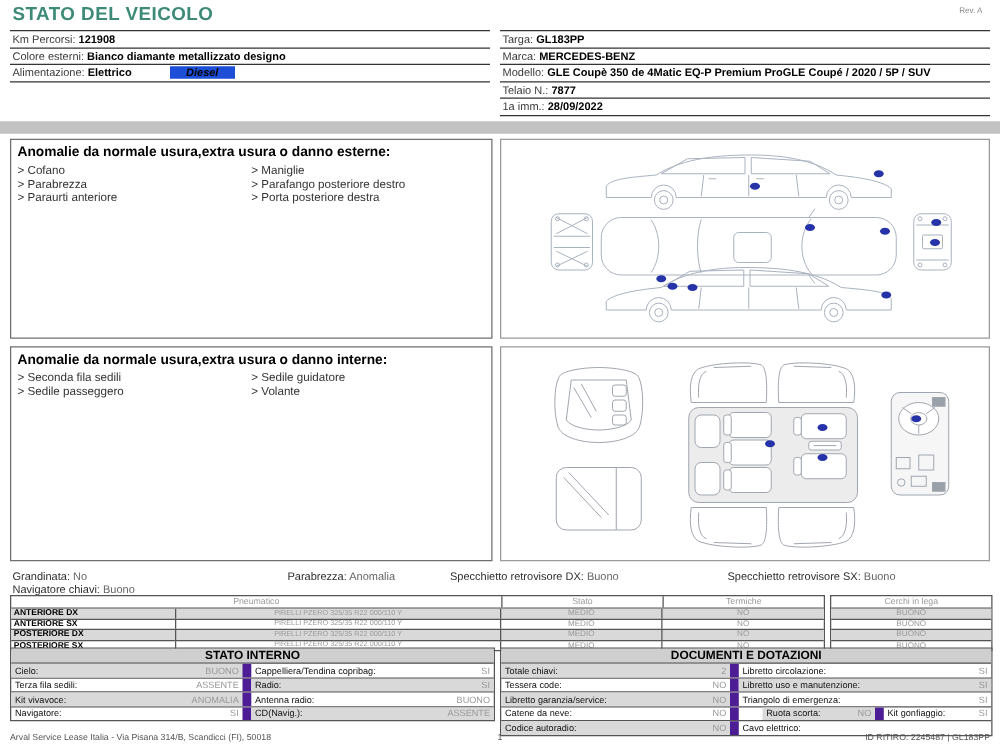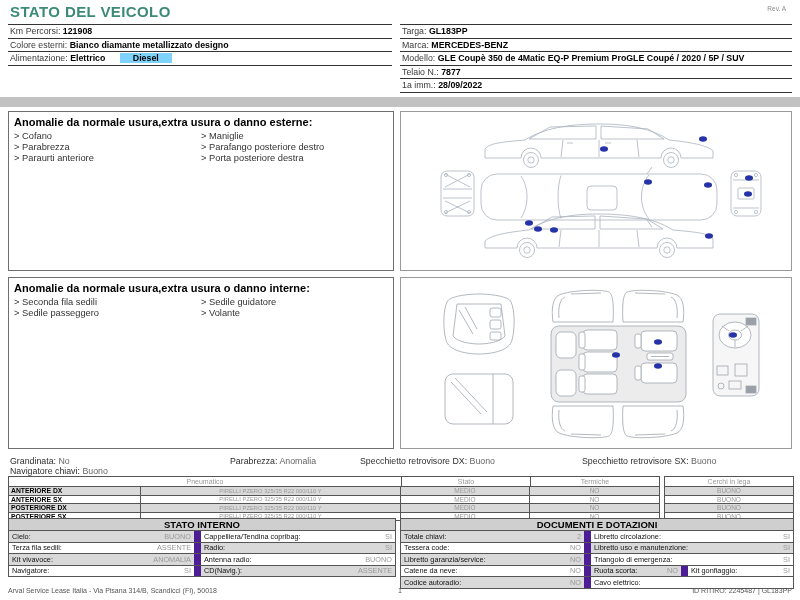--- a/index.html
+++ b/index.html
@@ -11,21 +11,21 @@
   .report-title{left:10px;top:3px;font-size:15px;font-weight:bold;color:#3c8a77;letter-spacing:.4px;}
   .rev{right:14px;top:5px;font-size:6.5px;color:#8a8a8a;}
 
   
   .infoblock{border-top:1px solid #333;}
   .info-left{left:8px;top:24px;width:384px;}
   .info-right{left:400px;top:24px;width:392px;}
   .inforow{border-bottom:1px solid #333;padding:2px 2px 1px;font-size:8.8px;line-height:9.5px;color:#000;}
   .lbl{color:#3a3a3a;}
   .val{font-weight:bold;color:#000;}
-  .fuel2{font-weight:bold;color:#000;background:#7dd3fc;padding:0 13px;margin-left:12px;}
+  .fuel2{font-weight:bold;color:#000;background:#1d4ed8;padding:0 13px;margin-left:28px;font-style:italic;}
 
   
   .graybar{left:0;top:97px;width:800px;height:10px;background:#c2c2c2;}
 
   
   .anom{border:1px solid #6f6f6f;background:#fff;}
   .anom-title{font-weight:bold;font-size:11px;color:#000;padding:4px 5px 2px;}
   .anom-cols{display:flex;padding:1px 5px;}
   .anom-col{width:50%;}
   .anom-item{font-size:9.3px;line-height:11px;color:#333;}
@@ -405,21 +405,21 @@
       <div class="bcell" style="flex:1;">
           <span class="blab">Triangolo di emergenza:</span>
           <span class="bval">SI</span>
         </div>
     </div>
     <div class="brow">
       <div class="bcell" style="flex:0 0 190px;">
           <span class="blab">Catene da neve:</span>
           <span class="bval">NO</span>
         </div>
-      <div class="bcell g" style="flex:0 0 97px;">
+      <div class="bcell g" style="flex:0 0 97px;margin-left:19px;">
           <span class="blab">Ruota scorta:</span>
           <span class="bval">NO</span>
         </div>
       <div class="bcell" style="flex:1;">
           <span class="blab">Kit gonfiaggio:</span>
           <span class="bval">SI</span>
         </div>
     </div>
     <div class="brow">
       <div class="bcell g" style="flex:0 0 190px;">

